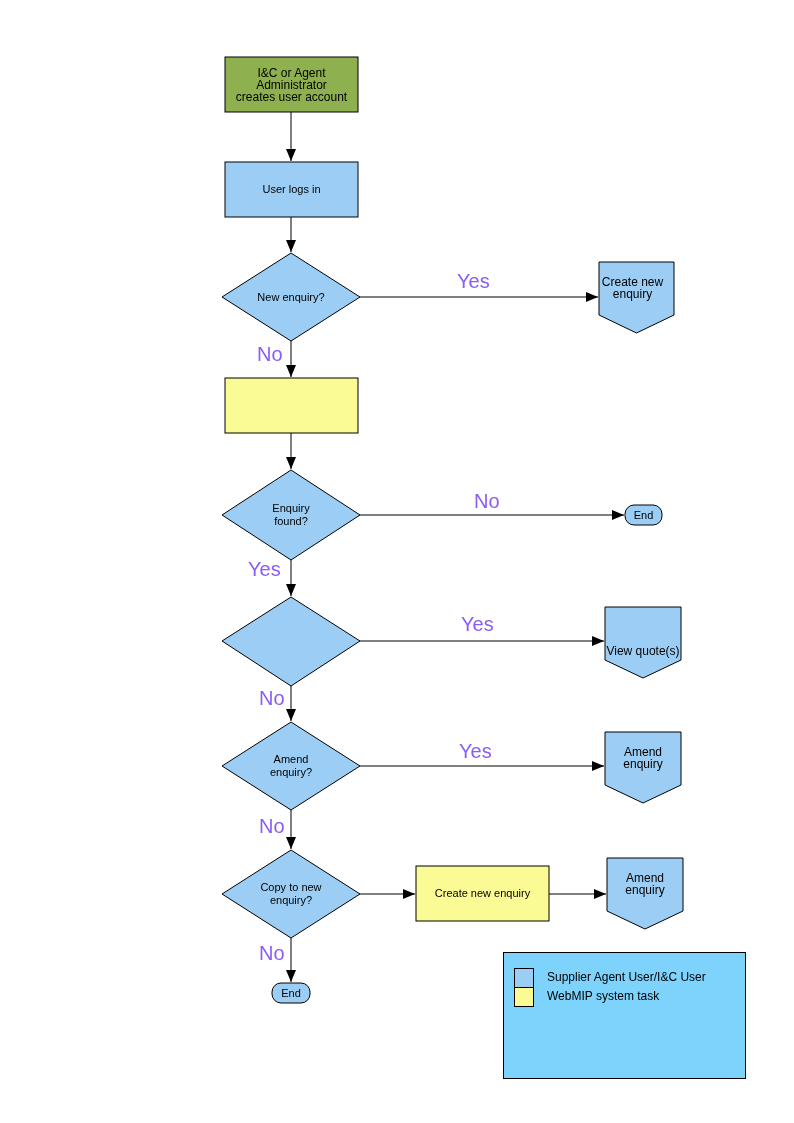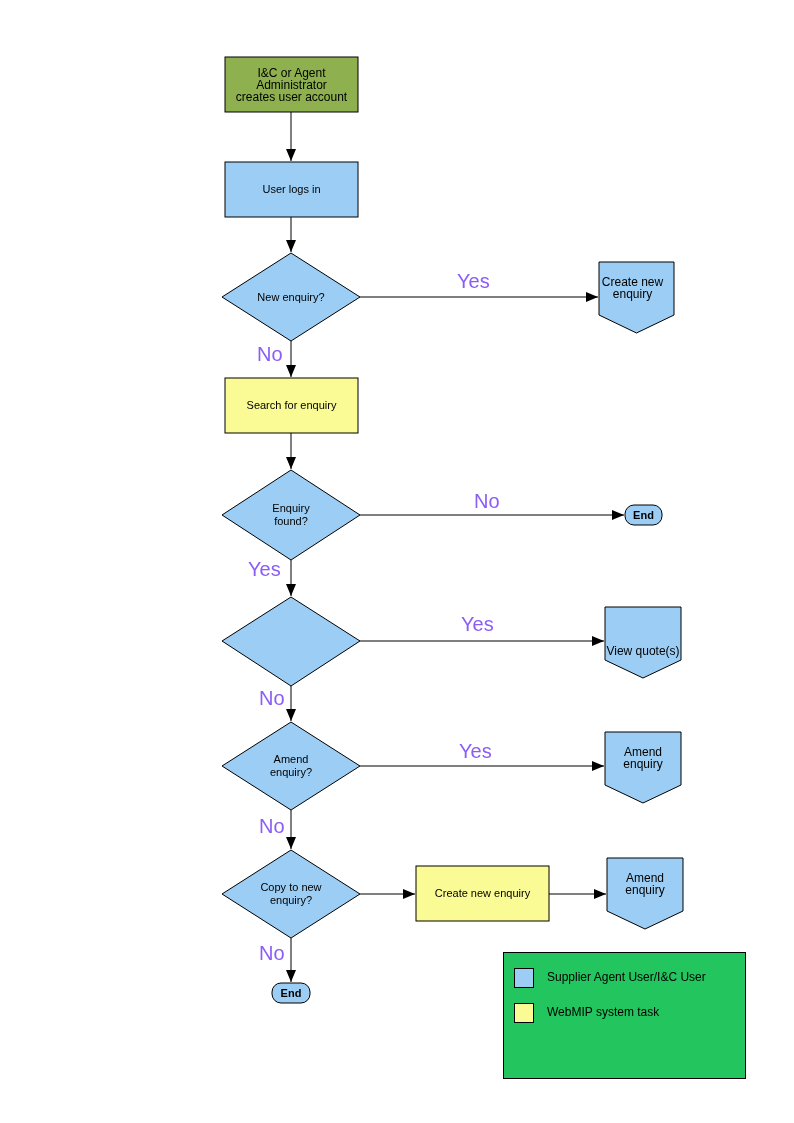--- a/index.html
+++ b/index.html
@@ -3,24 +3,24 @@
 <meta charset="utf-8">
 <style>
   html,body { margin:0; padding:0; background:#ffffff; }
   .page { position:relative; width:794px; height:1123px; background:#ffffff;
           font-family:"Liberation Sans", sans-serif; overflow:hidden; }
   svg.layer { position:absolute; left:0; top:0; }
   .ovl { position:absolute; display:flex; align-items:center; justify-content:center;
          text-align:center; color:#000; }
   .node-label { font-size:11px; line-height:13px; white-space:pre-line; }
   .small-label { font-size:12px; line-height:12px; white-space:pre-line; }
-  .end-label { font-size:11px;font-weight:bold; }
+  .end-label { font-size:11px; }
   .edge-label { position:absolute; font-size:20px; line-height:20px; color:#8b5cf6; }
   .legend { position:absolute; left:503px; top:952px; width:241px; height:125px;
-            border:1px solid #000; background:#22c55e; }
+            border:1px solid #000; background:#7dd3fc; }
   .legend-row { position:absolute; left:10px; display:flex; align-items:flex-start; }
   .swatch { width:18px; height:18px; border:1px solid #000; flex:0 0 auto; }
   .legend-text { margin-left:13px; font-size:12px; line-height:15px; width:190px;
                  padding-top:2px; }
 </style>
 </head>
 <body>
 
 <div class="page">
 
@@ -66,21 +66,20 @@
       <rect x="272" y="983" width="38" height="20" rx="9" fill="#9CCEF5"></rect>
     </g>
   </svg>
 
   <div class="ovl small-label" style="left:225px;top:57px;width:133px;height:55px;">I&amp;C or Agent Administrator
 creates user account</div>
   <div class="ovl node-label" style="left:225px;top:162px;width:133px;height:55px;">User logs in</div>
   <div class="ovl node-label" style="left:222px;top:253px;width:138px;height:88px;">New enquiry?</div>
   <div class="ovl small-label" style="left:599px;top:262px;width:67px;height:52px;">Create new
 enquiry</div>
-  <div class="ovl node-label" style="left:225px;top:378px;width:133px;height:55px;">Search for enquiry</div>
   <div class="ovl node-label" style="left:222px;top:470px;width:138px;height:90px;">Enquiry
 found?</div>
   <div class="ovl end-label" style="left:625px;top:505px;width:37px;height:20px;">End</div>
   <div class="ovl small-label" style="left:605px;top:625px;width:76px;height:52px;">View quote(s)</div>
   <div class="ovl node-label" style="left:222px;top:722px;width:138px;height:88px;">Amend
 enquiry?</div>
   <div class="ovl small-label" style="left:605px;top:732px;width:76px;height:52px;">Amend enquiry</div>
   <div class="ovl node-label" style="left:222px;top:850px;width:138px;height:88px;">Copy to new
 enquiry?</div>
   <div class="ovl node-label" style="left:416px;top:866px;width:133px;height:55px;">Create new enquiry</div>
@@ -95,19 +94,19 @@
   <div class="edge-label" style="left:259px;top:688px;">No</div>
   <div class="edge-label" style="left:459px;top:741px;">Yes</div>
   <div class="edge-label" style="left:259px;top:816px;">No</div>
   <div class="edge-label" style="left:259px;top:943px;">No</div>
 
   <div class="legend">
     <div class="legend-row" style="top:15px;">
       <div class="swatch" style="background-color: rgb(156, 206, 245);"></div>
       <div class="legend-text">Supplier Agent User/I&amp;C User</div>
     </div>
-    <div class="legend-row" style="top:50px;">
+    <div class="legend-row" style="top:34px;">
       <div class="swatch" style="background-color: rgb(251, 251, 150);"></div>
       <div class="legend-text">WebMIP system task</div>
     </div>
   </div>
 
 </div>
 
 </body></html>

